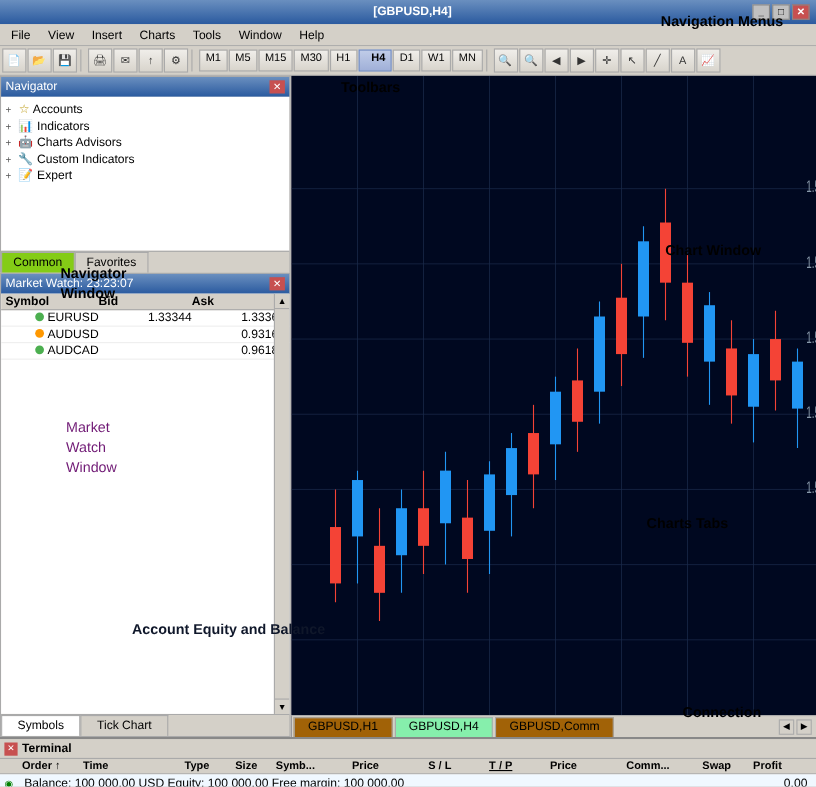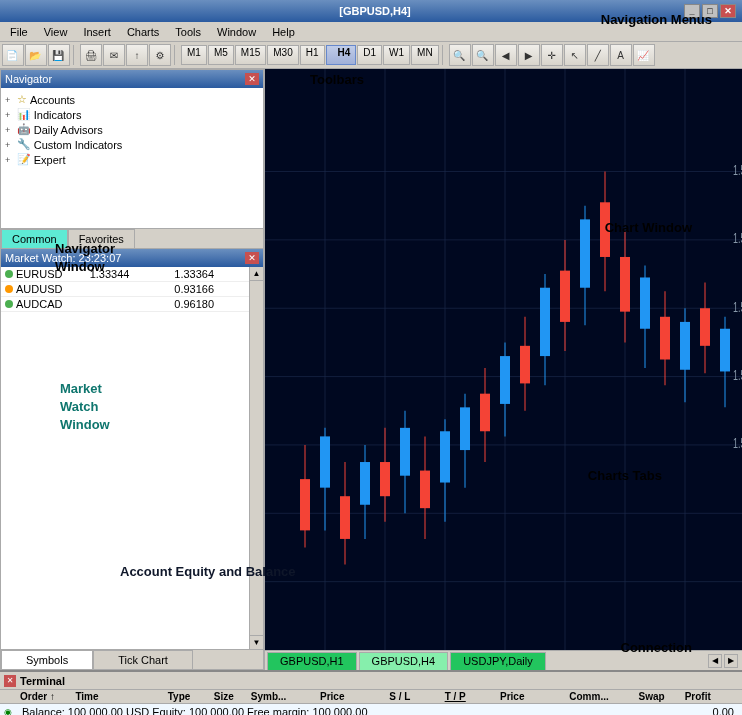--- a/index.html
+++ b/index.html
@@ -152,21 +152,21 @@
       border-top: 1px solid #aaa;
     }
     .nav-tab {
       padding: 3px 10px;
       cursor: pointer;
       border: 1px solid #aaa;
       border-bottom: none;
       background: #d4d0c8;
       font-size: 11px;
     }
-    .nav-tab.active { background: #5eead4; }
+    .nav-tab.active { background: #84cc16; }
 
     
     .market-watch {
       background: #d4d0c8;
       border: 1px solid #aaa;
       flex: 1;
       display: flex;
       flex-direction: column;
     }
     .mw-table {
@@ -183,33 +183,34 @@
       font-size: 11px;
       font-weight: bold;
     }
     .mw-row {
       display: grid;
       grid-template-columns: 1fr 1fr 1fr;
       padding: 1px 4px;
       border-bottom: 1px solid #eee;
       font-size: 11px;
       align-items: center;
+      text-align: right;
     }
     .dot { width: 8px; height: 8px; border-radius: 50%; display: inline-block; margin-right: 3px; }
     .dot-green { background: #4caf50; }
     .dot-red { background: #f44336; }
     .dot-orange { background: #ff9800; }
 
     .mw-tabs {
       display: flex;
       background: #d4d0c8;
       border-top: 1px solid #aaa;
     }
     .mw-tab {
-      padding: 3px 24px;
+      padding: 3px 14px;
       cursor: pointer;
       border: 1px solid #aaa;
       border-bottom: none;
       background: #d4d0c8;
       font-size: 11px;
     }
     .mw-tab.active { background: white; }
 
     
     .chart-area {
@@ -234,21 +235,21 @@
       background: #d4d0c8;
       border-top: 1px solid #aaa;
       display: flex;
       align-items: center;
       height: 20px;
     }
     .chart-tab {
       padding: 2px 12px;
       border: 1px solid #aaa;
       border-bottom: none;
-      background: #22c55e;
+      background: #a16207;
       cursor: pointer;
       font-size: 11px;
       height: 18px;
       display: flex; align-items: center;
       margin-left: 2px;
     }
     .chart-tab.active { background: #86efac; }
     .chart-tab-arrows {
       margin-left: auto;
       display: flex;
@@ -379,21 +380,21 @@
           <span>Accounts</span>
         </div>
         <div class="tree-item">
           <span class="tree-expand">+</span>
           <span style="color:#4080c0;margin-right:3px;">📊</span>
           <span>Indicators</span>
         </div>
         <div class="tree-item">
           <span class="tree-expand">+</span>
           <span style="color:#c04040;margin-right:3px;">🤖</span>
-          <span>Daily Advisors</span>
+          <span>Charts Advisors</span>
         </div>
         <div class="tree-item">
           <span class="tree-expand">+</span>
           <span style="color:#c04040;margin-right:3px;">🔧</span>
           <span>Custom Indicators</span>
         </div>
         <div class="tree-item">
           <span class="tree-expand">+</span>
           <span style="color:#c0a020;margin-right:3px;">📝</span>
           <span>Expert</span>
@@ -404,20 +405,25 @@
         <div class="nav-tab">Favorites</div>
       </div>
     </div>
 
     <div class="market-watch">
       <div class="panel-header">
         <span>Market Watch: 23:23:07</span>
         <div class="panel-close">✕</div>
       </div>
       <div class="mw-table" style="position:relative;">
+        <div class="mw-header">
+          <span>Symbol</span>
+          <span>Bid</span>
+          <span>Ask</span>
+        </div>
 
         <div class="mw-row">
           <span><span class="dot dot-green"></span>EURUSD</span>
           <span>1.33344</span>
           <span>1.33364</span>
         </div>
         <div class="mw-row">
           <span><span class="dot dot-orange"></span>AUDUSD</span>
           <span></span>
           <span>0.93166</span>
@@ -532,21 +538,21 @@
         <text x="468" y="102" fill="#8899aa" font-size="9">1.5900</text>
         <text x="468" y="142" fill="#8899aa" font-size="9">1.5850</text>
         <text x="468" y="182" fill="#8899aa" font-size="9">1.5800</text>
         <text x="468" y="222" fill="#8899aa" font-size="9">1.5750</text>
       </svg>
     </div>
 
     <div class="chart-tabs">
       <div class="chart-tab">GBPUSD,H1</div>
       <div class="chart-tab active">GBPUSD,H4</div>
-      <div class="chart-tab">USDJPY,Daily</div>
+      <div class="chart-tab">GBPUSD,Comm</div>
       <div class="chart-tab-arrows">
         <div class="chart-tab-arrow">◀</div>
         <div class="chart-tab-arrow">▶</div>
       </div>
     </div>
 
   </div>
 
 </div>
 
@@ -578,17 +584,17 @@
       <span>Balance: 100 000.00 USD    Equity: 100 000.00    Free margin: 100 000.00</span>
       <span style="margin-left:auto;padding-right:4px;">0.00</span>
     </div>
   </div>
 
 </div>
 
 <div style="position:fixed;top:12px;right:30px;font-size:13px;font-weight:bold;color:#000;pointer-events:none;">Navigation Menus</div>
 <div style="position:fixed;top:72px;left:310px;font-size:13px;font-weight:bold;color:#000;pointer-events:none;">Toolbars</div>
 <div style="position:fixed;top:240px;left:55px;font-size:13px;font-weight:bold;color:#000;pointer-events:none;line-height:1.4;">Navigator<br>Window</div>
-<div style="position:fixed;top:380px;left:60px;font-size:13px;font-weight:bold;color:#0f766e;pointer-events:none;line-height:1.4;">Market<br>Watch<br>Window</div>
+<div style="position:fixed;top:380px;left:60px;font-size:13px;font-weight:normal;color:#701a75;pointer-events:none;line-height:1.4;">Market<br>Watch<br>Window</div>
 <div style="position:fixed;top:220px;right:50px;font-size:13px;font-weight:bold;color:#000;pointer-events:none;">Chart Window</div>
 <div style="position:fixed;top:468px;right:80px;font-size:13px;font-weight:bold;color:#000;pointer-events:none;">Charts Tabs</div>
 <div style="position:fixed;top:564px;left:120px;font-size:13px;font-weight:bold;color:#0f172a;pointer-events:none;">Account Equity and Balance</div>
 <div style="position:fixed;top:640px;right:50px;font-size:13px;font-weight:bold;color:#000;pointer-events:none;">Connection</div>
 
 </body></html>

